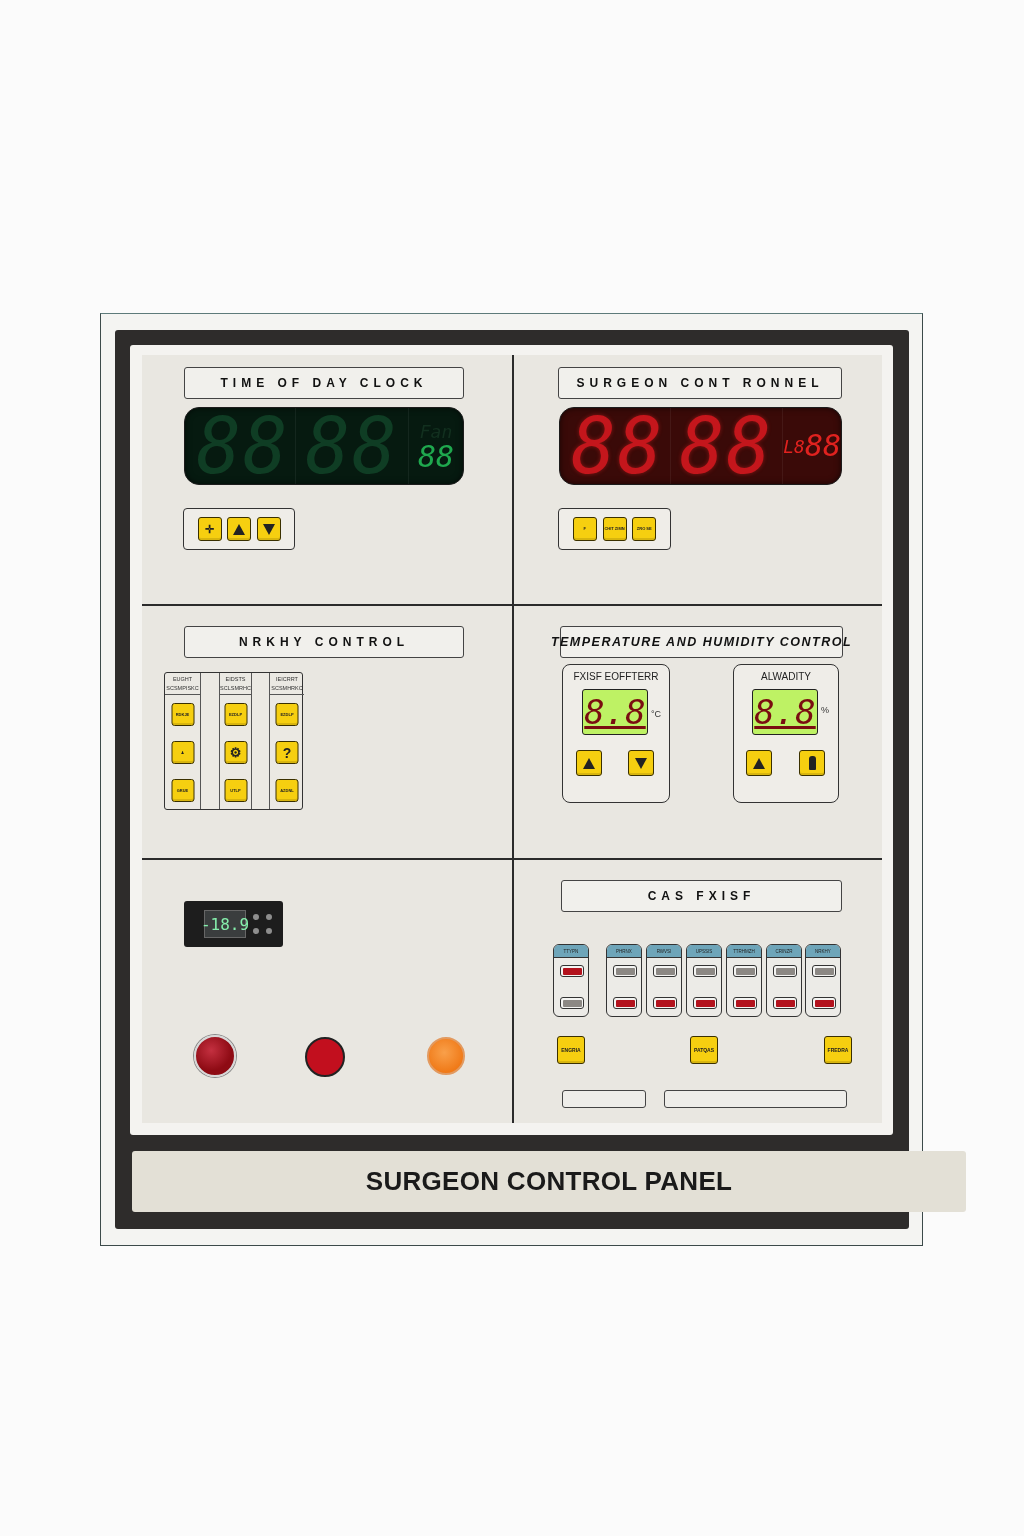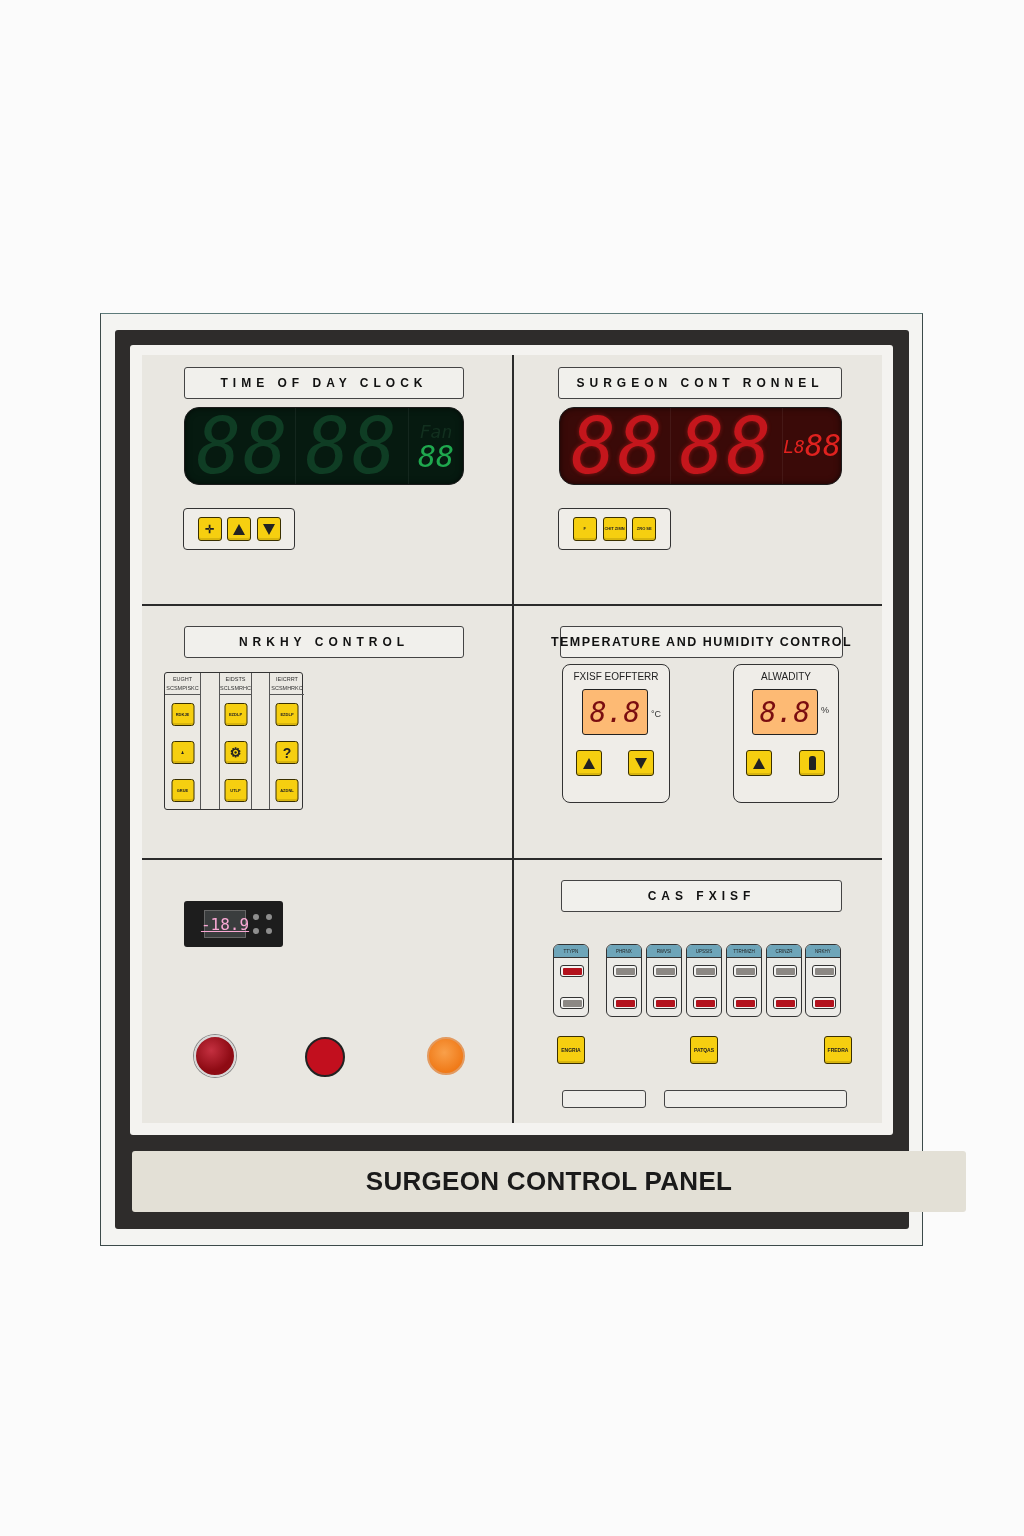--- a/index.html
+++ b/index.html
@@ -51,30 +51,30 @@
   .sleep-box { position: absolute; left: 164px; top: 672px; width: 139px; height: 138px;
     border: 1.5px solid #333; border-radius: 3px; background: #ebe9e3; }
   .sleep-col { position: absolute; top: 0; height: 100%; border-left: 1px solid #555; border-right: 1px solid #555; }
   .sleep-col-header { position: absolute; top: 0; left: 0; right: 0; height: 22px; border-bottom: 1px solid #555;
     font-size: 5.5px; color: #333; text-align: center; line-height: 9px; padding-top: 2px; }
   .sleep-col .ybtn { position: absolute; left: 50%; transform: translateX(-50%); width: 23px; height: 23px; font-size: 4px; }
 
   
   .th-box { position: absolute; border: 1.5px solid #333; border-radius: 8px; background: #efede8; }
   .th-title { position: absolute; top: 6px; left: 0; right: 0; text-align: center; font-size: 10px; color: #222; }
-  .mini-display { position: absolute; width: 66px; height: 46px; background: #fdba74; border: 1.5px solid #222; border-radius: 3px;
+  .mini-display { position: absolute; width: 66px; height: 46px; background: #bef264; border: 1.5px solid #222; border-radius: 3px;
     display: flex; align-items: center; justify-content: center; font-family: "DejaVu Sans Mono", monospace; font-style: italic;
-    font-size: 28px; color: #7a0d10; }
+    font-size: 34px; color: #7a0d10; text-decoration: underline; }
   .unit { position: absolute; font-size: 9px; color: #333; }
   .th-btn { position: absolute; width: 26px; height: 26px; }
 
   
   .thermostat { position: absolute; left: 184px; top: 901px; width: 99px; height: 46px; background: #1d1d1d; border-radius: 3px; }
   .thermo-screen { position: absolute; left: 20px; top: 9px; width: 42px; height: 28px; background: #3a3d3e; border: 1px solid #666;
-    font-family: "DejaVu Sans Mono", monospace; font-size: 16px; color: #f9a8d4; display: flex; align-items: center; justify-content: center; text-decoration: underline; }
+    font-family: "DejaVu Sans Mono", monospace; font-size: 16px; color: #86efac; display: flex; align-items: center; justify-content: center; }
   .thermo-dot { position: absolute; width: 6px; height: 6px; border-radius: 50%; background: #8e8e8e; }
   .pilot { position: absolute; border-radius: 50%; }
 
   
   .alarm-unit { position: absolute; top: 944px; width: 36px; height: 73px; border: 1.5px solid #333; border-radius: 6px; background: #ecebe7; overflow: hidden; }
   .alarm-head { height: 13px; background: #6ea5b9; border-bottom: 1px solid #333; font-size: 4.5px; color: #222; text-align: center; line-height: 13px; }
   .alarm-lamp { position: absolute; left: 6px; width: 24px; height: 12px; border: 1.5px solid #333; border-radius: 3px; padding: 1.5px; background: #f4f4f2; }
   .alarm-lamp span { display: block; width: 100%; height: 100%; border-radius: 1px; }
   .on span { background: #b3121d; }
   .off span { background: #8c8884; }
@@ -157,21 +157,21 @@
   <div class="sleep-col" style="left:104px;width:35px;border-right:none;">
     <div class="sleep-col-header">IEICRRT SCSMHRKC</div>
     <div class="ybtn lbl" style="top:30px;">EZDLP</div>
     <div class="ybtn" style="top:68px;font-size:14px;">
         <span>?</span>
       </div>
     <div class="ybtn lbl" style="top:106px;">AZDNL</div>
   </div>
 </div>
 
-<div class="label-plate tight" style="left:560px;top:626px;width:283px;">TEMPERATURE AND HUMIDITY CONTROL</div>
+<div class="label-plate tight" style="left:560px;top:626px;width:283px;font-style:italic;">TEMPERATURE AND HUMIDITY CONTROL</div>
 <div class="th-box" style="left:562px;top:664px;width:108px;height:139px;">
   <div class="th-title">FXISF EOFFTERR</div>
   <div class="mini-display" style="left:19px;top:24px;">8.8</div>
   <div class="unit" style="left:88px;top:44px;">°C</div>
   <div class="ybtn th-btn" style="left:13px;top:85px;">
       <span class="tri-up"></span>
     </div>
   <div class="ybtn th-btn" style="left:65px;top:85px;">
       <span class="tri-down"></span>
     </div>

